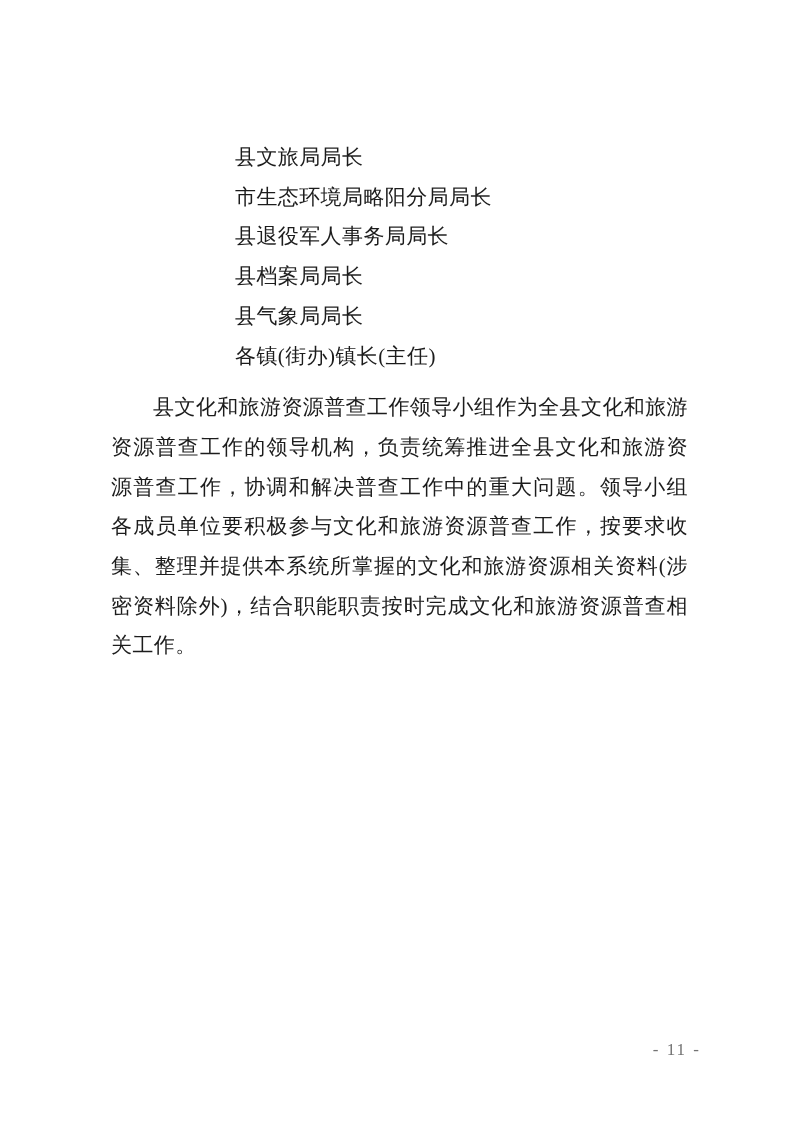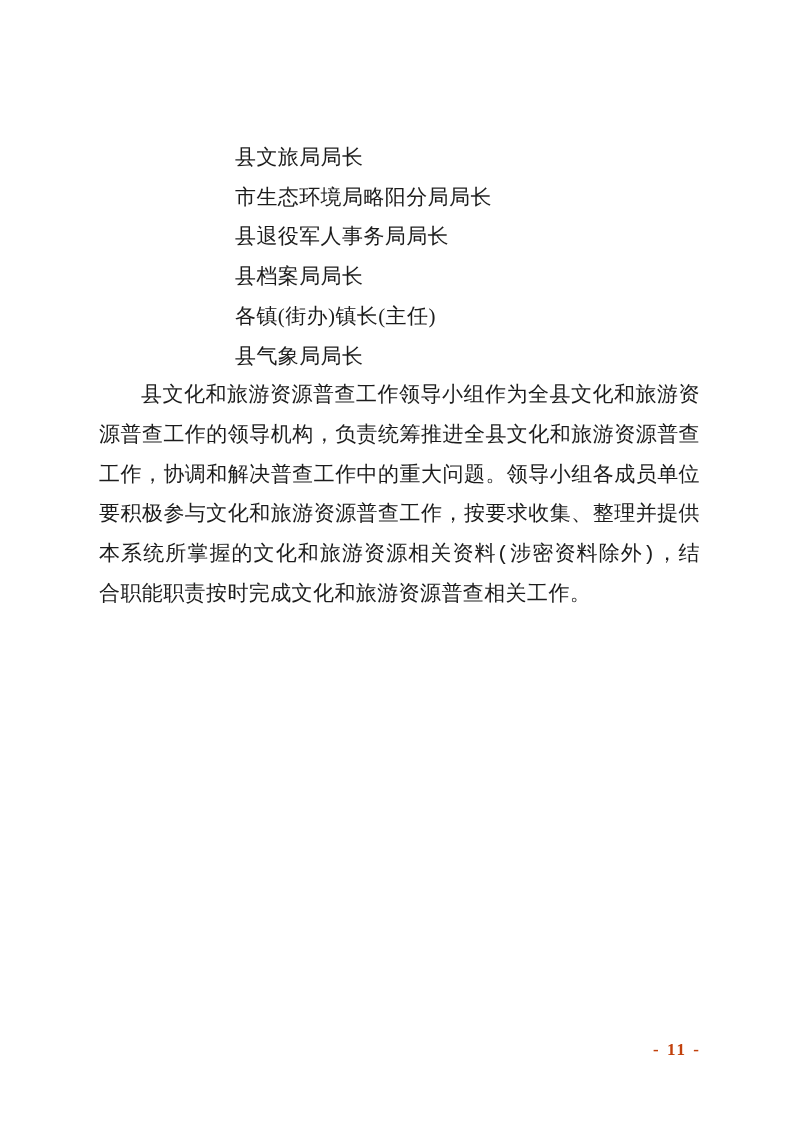--- a/index.html
+++ b/index.html
@@ -26,47 +26,45 @@
     letter-spacing: 0.4px;
   }
   .member-list {
     margin: 0;
   }
   .member-item {
     padding-left: 136px;
     white-space: nowrap;
   }
   .body-para {
-    margin: 0;
+    margin: 12px;
     text-indent: 2em;
     text-align: justify;
     text-justify: inter-ideograph;
-    font-family: Liberation Mono, monospace;
   }
   .page-number {
     position: absolute;
     top: 1040px;
     right: 92px;
     font-size: 17px;
     line-height: 20px;
     letter-spacing: 2px;
-    color: #c2410c;
+    color: #737373;
     white-space: pre;
-    font-weight: bold;
   }
 </style>
 </head>
 <body>
 
 <div class="page">
   <div class="content">
     <div class="member-list">
       <div class="member-item">县文旅局局长</div>
       <div class="member-item">市生态环境局略阳分局局长</div>
       <div class="member-item">县退役军人事务局局长</div>
       <div class="member-item">县档案局局长</div>
+      <div class="member-item">县气象局局长</div>
       <div class="member-item">各镇(街办)镇长(主任)</div>
-      <div class="member-item">县气象局局长</div>
     </div>
     <p class="body-para">县文化和旅游资源普查工作领导小组作为全县文化和旅游资源普查工作的领导机构，负责统筹推进全县文化和旅游资源普查工作，协调和解决普查工作中的重大问题。领导小组各成员单位要积极参与文化和旅游资源普查工作，按要求收集、整理并提供本系统所掌握的文化和旅游资源相关资料(涉密资料除外)，结合职能职责按时完成文化和旅游资源普查相关工作。</p>
   </div>
   <div class="page-number">- 11 -</div>
 </div>
 
 </body></html>

